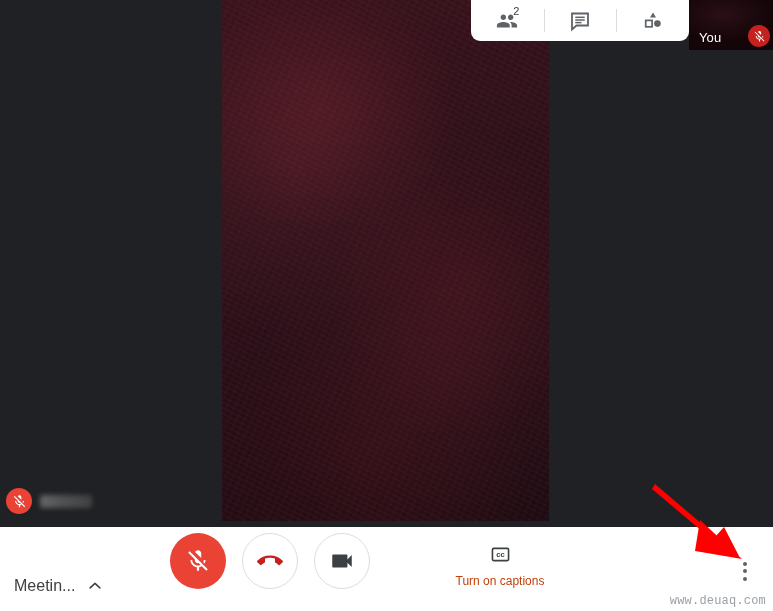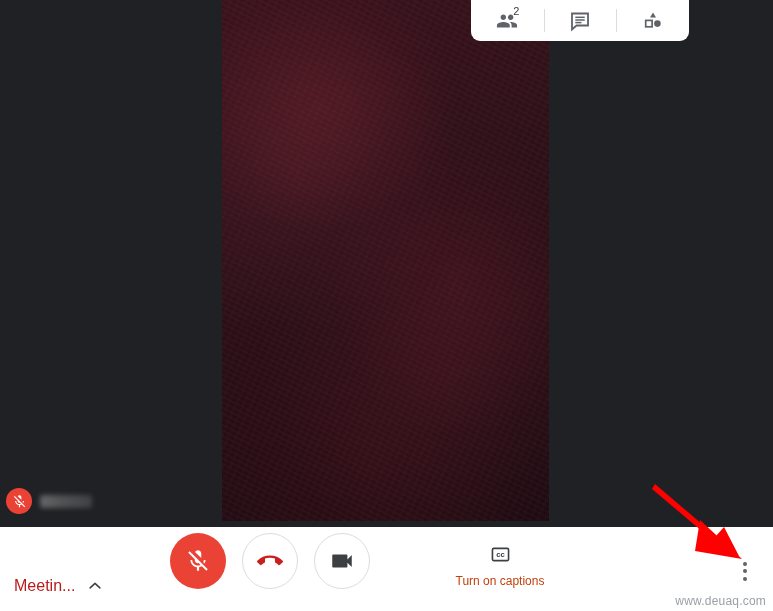--- a/index.html
+++ b/index.html
@@ -173,21 +173,21 @@
     position: absolute;
     left: 14px;
     top: 50px;
     display: flex;
     align-items: center;
     gap: 11px;
     cursor: pointer;
   }
   .meeting-name {
     font-size: 16px;
-    color: #b91c1c;
+    color: #404040;
     font-family: "Liberation Sans", sans-serif;
     white-space: nowrap;
   }
   .chev-up { width: 18px; height: 18px; display: block; }
 
   .center-controls {
     position: absolute;
     left: 170px;
     top: 533px - 527px;
     top: 6px;
@@ -267,21 +267,21 @@
     z-index: 40;
   }
 
   
   .watermark {
     position: absolute;
     right: 7px;
     bottom: 3px;
     font-size: 12px;
     color: #9aa0a6;
-    font-family: Liberation Sans, sans-serif;
+    font-family: Liberation Mono, monospace;
     letter-spacing: 0.2px;
     z-index: 30;
   }
 </style>
 </head>
 <body>
 
 <div class="screen">
 
   <div class="stage">
@@ -316,20 +316,28 @@
 
       <div class="top-btn">
         <svg width="24" height="24" viewBox="0 0 24 24" fill="#5f6368" aria-hidden="true">
           <path d="M12 3.6l3 4.9H9l3-4.9z"></path>
           <rect x="4.7" y="11.4" width="6.4" height="6.4" fill="none" stroke="#5f6368" stroke-width="1.7"></rect>
           <circle cx="16.4" cy="14.6" r="3.3" fill="#5f6368"></circle>
         </svg>
       </div>
     </div>
 
+    <div class="self-view">
+      <span class="self-label">You</span>
+      <span class="self-mute">
+        <svg viewBox="0 0 24 24" fill="#ffffff" aria-hidden="true">
+          <path d="M19 11h-1.7c0 .74-.16 1.43-.43 2.05l1.23 1.23c.56-.98.9-2.09.9-3.28zM14.98 11.17c0-.06.02-.11.02-.17V5c0-1.66-1.34-3-3-3-1.23 0-2.28.74-2.75 1.79l5.73 5.38zM4.27 3L3 4.27l6.01 6.01V11c0 1.66 1.33 3 2.99 3 .22 0 .44-.03.65-.08l1.66 1.66c-.71.33-1.5.52-2.31.52-2.76 0-5.3-2.1-5.3-5.1H5c0 3.41 2.72 6.23 6 6.72V21h2v-3.28c.91-.13 1.77-.45 2.54-.9L19.73 21 21 19.73 4.27 3z"></path>
+        </svg>
+      </span>
+    </div>
   </div>
 
   <div class="bottom-bar">
 
     <div class="meeting-info">
       <span class="meeting-name">Meetin...</span>
       <svg class="chev-up" viewBox="0 0 24 24" fill="none" stroke="#3c4043" stroke-width="2" stroke-linecap="round" stroke-linejoin="round" aria-hidden="true">
         <polyline points="5.5,14.5 12,8.5 18.5,14.5"></polyline>
       </svg>
     </div>

